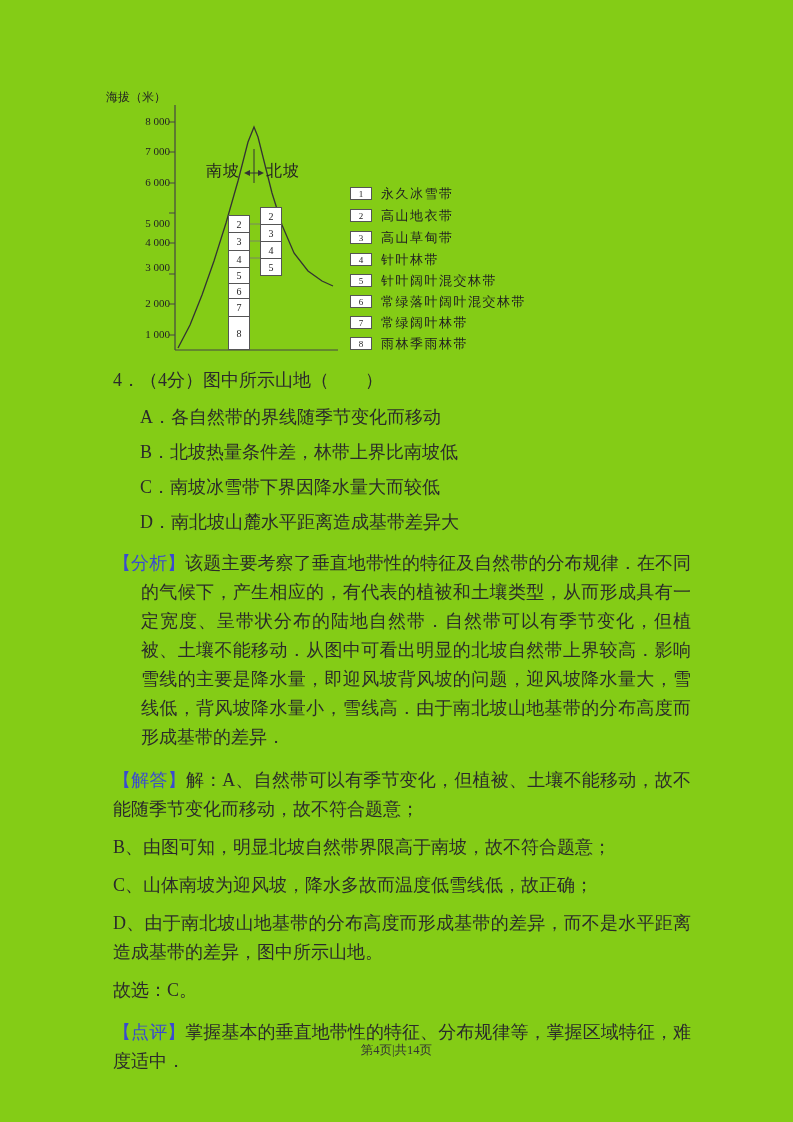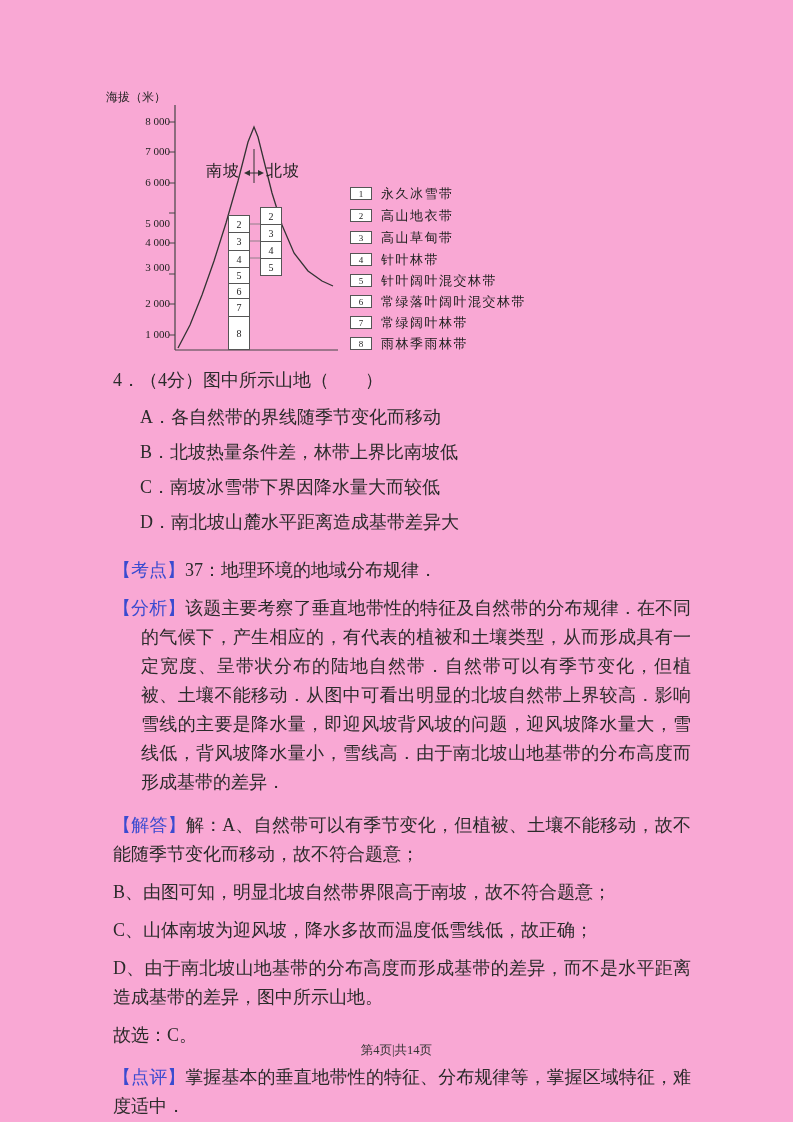--- a/index.html
+++ b/index.html
@@ -2,21 +2,21 @@
 <html><head>
 <meta charset="utf-8">
 <style>
   * { margin:0; padding:0; box-sizing:border-box; }
   html,body { background:#ffffff; }
   body {
     width:793px; height:1122px; position:relative;
     font-family:"Liberation Serif","DejaVu Serif",serif;
     color:#2e2e2e;
   }
-  .page { position:absolute; inset:0; background:#f9a8d4; overflow:hidden; }
+  .page { position:absolute; inset:0; background:#84cc16; overflow:hidden; }
 
   
   .figure { position:absolute; left:100px; top:85px; width:500px; height:292px; }
   .fig-svg { position:absolute; left:0; top:0; }
   .axis-label { position:absolute; left:6px; top:4px; font-size:12px; color:#222; }
   .tick { position:absolute; left:22px; width:48px; text-align:right; font-size:11px; color:#222; }
   .slope-label { position:absolute; font-size:16px; color:#222; letter-spacing:1px; }
   .zbox {
     position:absolute; width:22px; border:1px solid #555; background:#fff;
     font-size:10px; color:#222; display:flex; align-items:center; justify-content:center;
@@ -147,21 +147,20 @@
 
     <div class="stem">4．（4分）图中所示山地（　　）</div>
 
     <div class="options">
       <div class="option">A．各自然带的界线随季节变化而移动</div>
       <div class="option">B．北坡热量条件差，林带上界比南坡低</div>
       <div class="option">C．南坡冰雪带下界因降水量大而较低</div>
       <div class="option">D．南北坡山麓水平距离造成基带差异大</div>
     </div>
 
-    <p class="para first-gap"><span class="tag" style="color: rgb(58, 75, 208);">【考点】</span><span>37：地理环境的地域分布规律．</span></p>
 
     <p class="para hang"><span class="tag" style="color: rgb(58, 75, 208);">【分析】</span><span>该题主要考察了垂直地带性的特征及自然带的分布规律．在不同的气候下，产生相应的，有代表的植被和土壤类型，从而形成具有一定宽度、呈带状分布的陆地自然带．自然带可以有季节变化，但植被、土壤不能移动．从图中可看出明显的北坡自然带上界较高．影响雪线的主要是降水量，即迎风坡背风坡的问题，迎风坡降水量大，雪线低，背风坡降水量小，雪线高．由于南北坡山地基带的分布高度而形成基带的差异．</span></p>
 
     <p class="para" style="margin-top:14px"><span class="tag" style="color: rgb(58, 75, 208);">【解答】</span><span>解：A、自然带可以有季节变化，但植被、土壤不能移动，故不能随季节变化而移动，故不符合题意；</span></p>
 
     <p class="para">B、由图可知，明显北坡自然带界限高于南坡，故不符合题意；</p>
     <p class="para">C、山体南坡为迎风坡，降水多故而温度低雪线低，故正确；</p>
     <p class="para">D、由于南北坡山地基带的分布高度而形成基带的差异，而不是水平距离造成基带的差异，图中所示山地。</p>
 
     <p class="para">故选：C。</p>

